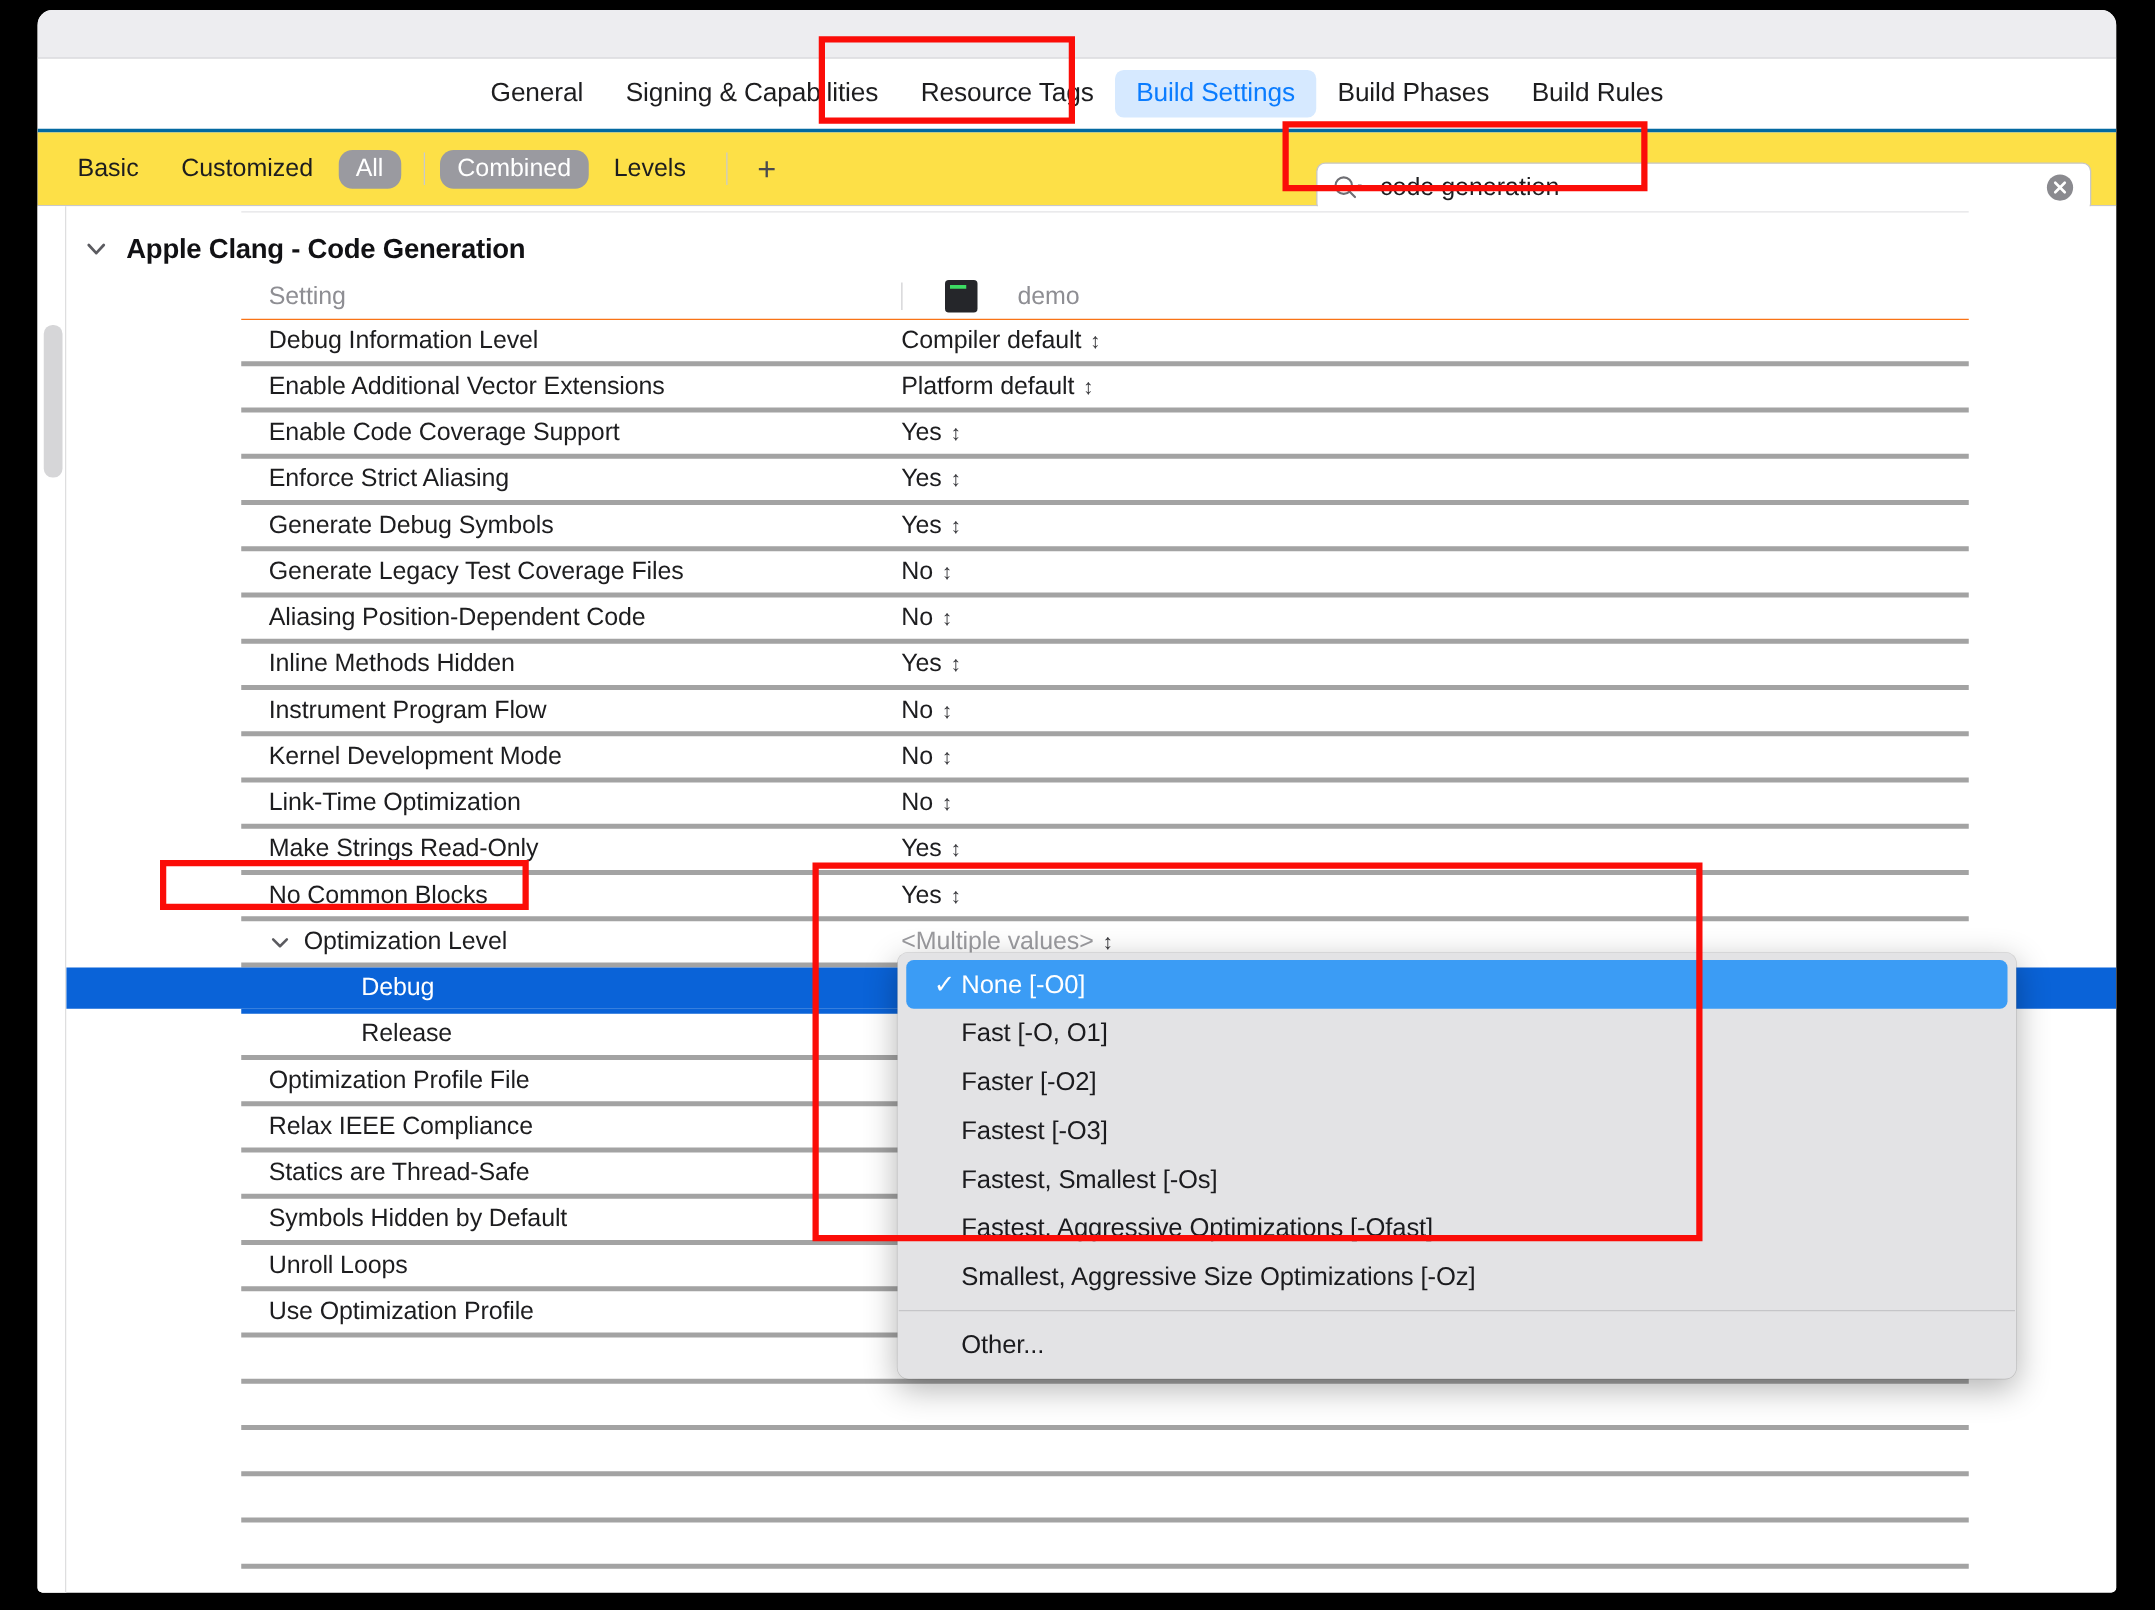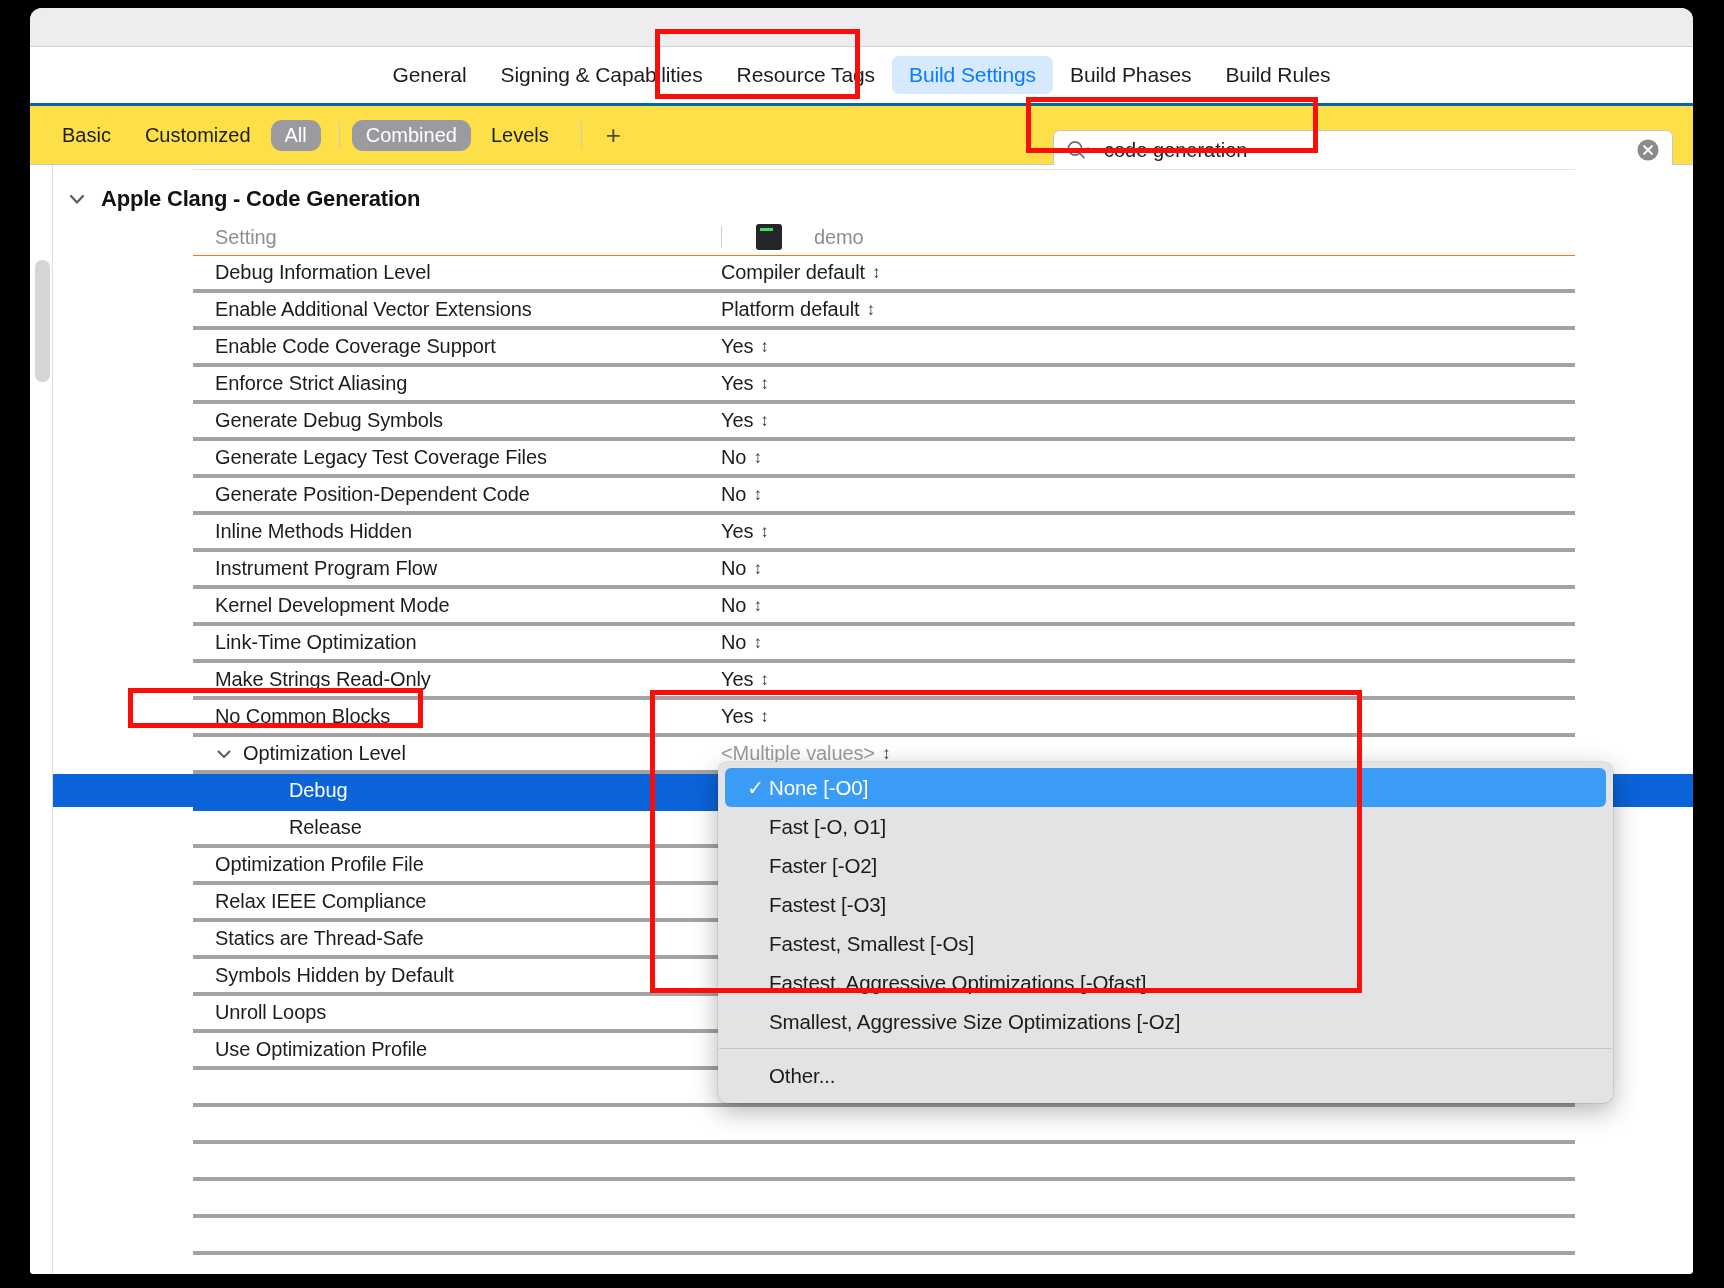--- a/index.html
+++ b/index.html
@@ -429,21 +429,21 @@
 
           <div class="row">
             <div class="cell-setting">Generate Legacy Test Coverage Files</div>
             <div class="cell-value">
               <span>No</span>
                 <span class="stepper">↕</span>
             </div>
           </div>
 
           <div class="row">
-            <div class="cell-setting">Generate Position-Dependent Code</div>
+            <div class="cell-setting">Aliasing Position-Dependent Code</div>
             <div class="cell-value">
               <span>No</span>
                 <span class="stepper">↕</span>
             </div>
           </div>
 
           <div class="row">
             <div class="cell-setting">Inline Methods Hidden</div>
             <div class="cell-value">
               <span>Yes</span>

